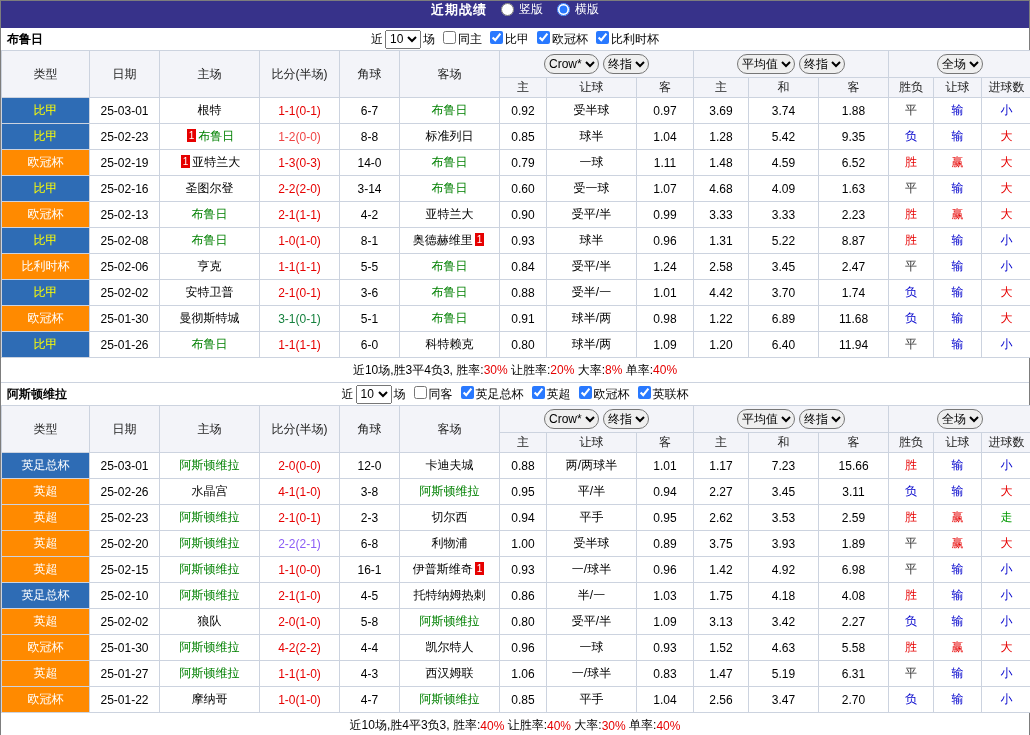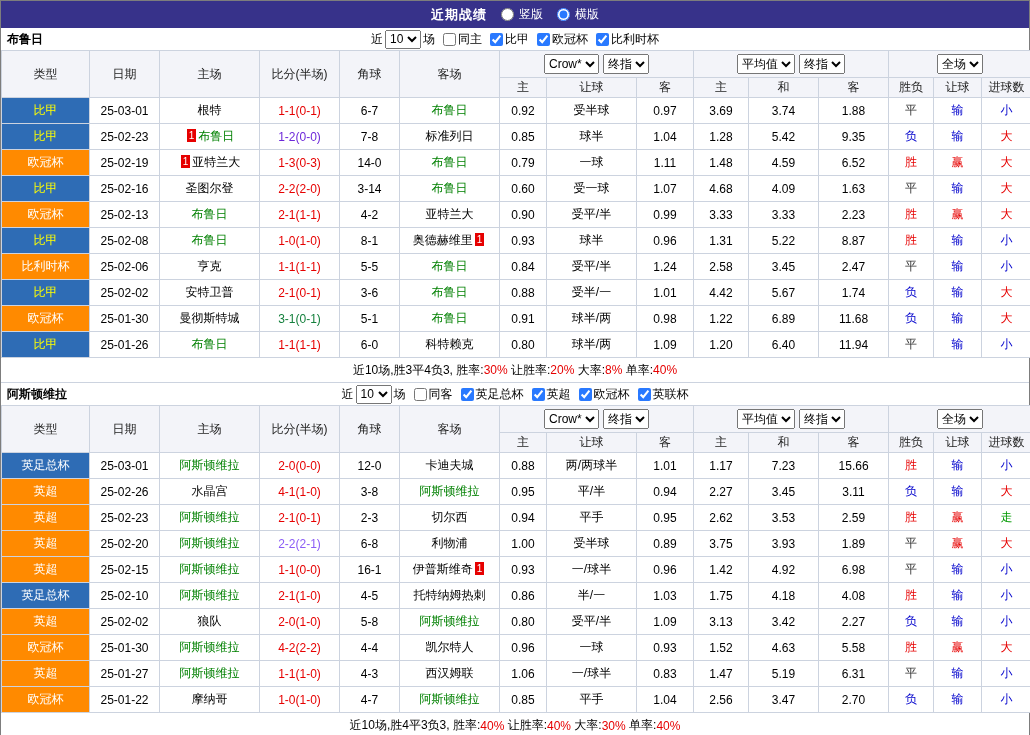--- a/index.html
+++ b/index.html
@@ -1,31 +1,31 @@
 <!DOCTYPE html>
 <html><head>
 <meta charset="utf-8">
 <style>
   *{box-sizing:border-box;}
   body{margin:0;background:#fff;color:#000;font:12px "Liberation Sans","DejaVu Sans",sans-serif;}
   .page{width:1030px;border:1px solid #7d7d7d;background:#fff;}
-  .topbar{height:27px;background:#37328a;color:#fff;display:flex;align-items:center;justify-content:center;gap:12px;}
+  .topbar{height:27px;background:#37328a;color:#fff;display:flex;align-items:flex-start;justify-content:center;gap:12px;}
   .topbar .title{font-weight:bold;font-size:13px;letter-spacing:1px;}
   .radio-label{display:inline-flex;align-items:center;gap:3px;cursor:pointer;}
   input[type=radio],input[type=checkbox]{width:13px;height:13px;margin:0 2px;accent-color:#2979ff;}
   .filter-row{height:22px;position:relative;display:flex;align-items:center;background:#fff;}
   .team-name{position:absolute;left:6px;font-weight:bold;color:#000;}
   .filters{margin:0 auto;display:flex;align-items:center;gap:2px;}
   .filters select{height:19px;font-size:12px;}
-  .cb-label{display:inline-flex;align-items:center;cursor:pointer;margin-left:4px;}
+  .cb-label{display:inline-flex;cursor:pointer;margin-left:4px;}
   table{width:1030px;border-collapse:collapse;table-layout:fixed;}
   th,td{border:1px solid #ccd3df;text-align:center;white-space:nowrap;overflow:hidden;padding:0;}
   thead th{background:#f3f4f9;font-weight:normal;color:#222;}
   thead tr.selects th{height:27px;}
-  thead tr.selects select{height:20px;font-size:12px;margin:0 2px;}
+  thead tr.selects select{height:20px;font-size:12px;margin:0 2px;border-radius:10px;}
   thead tr.subs th{height:20px;}
   tbody td{height:26px;background:#fff;}
   .card{display:inline-block;background:#e60000;color:#fff;font-size:10px;line-height:13px;height:13px;min-width:9px;padding:0 2px;margin:0 2px;vertical-align:1px;}
   .summary{height:25px;display:flex;align-items:center;justify-content:center;border-bottom:1px solid #ccd3df;background:#fff;}
   .summary span{white-space:pre;}
   .section:last-child .summary{border-bottom:none;}
 </style>
 </head>
 <body>
 
@@ -124,22 +124,22 @@
               <td>3.74</td>
               <td>1.88</td>
               <td style="color: rgb(51, 51, 51);">平</td>
               <td style="color: rgb(0, 0, 204);">输</td>
               <td style="color: rgb(0, 0, 204);">小</td>
             </tr>
             <tr>
               <td style="background: rgb(46, 108, 181); color: rgb(255, 255, 0);">比甲</td>
               <td>25-02-23</td>
               <td><span class="card">1</span><span style="color: rgb(0, 128, 0);">布鲁日</span></td>
-              <td style="color: #6d28d9;">1-2(0-0)</td>
-              <td>7-8</td>
+              <td style="color: #ef4444;">1-2(0-0)</td>
+              <td>8-8</td>
               <td><span style="">标准列日</span></td>
               <td>0.85</td>
               <td>球半</td>
               <td>1.04</td>
               <td>1.28</td>
               <td>5.42</td>
               <td>9.35</td>
               <td style="color: rgb(0, 0, 204);">负</td>
               <td style="color: rgb(0, 0, 204);">输</td>
               <td style="color: rgb(230, 0, 0);">大</td>
@@ -233,21 +233,21 @@
               <td style="background: rgb(46, 108, 181); color: rgb(255, 255, 0);">比甲</td>
               <td>25-02-02</td>
               <td><span style="">安特卫普</span></td>
               <td style="color: rgb(230, 0, 0);">2-1(0-1)</td>
               <td>3-6</td>
               <td><span style="color: rgb(0, 128, 0);">布鲁日</span></td>
               <td>0.88</td>
               <td>受半/一</td>
               <td>1.01</td>
               <td>4.42</td>
-              <td>5.67</td>
+              <td>3.70</td>
               <td>1.74</td>
               <td style="color: rgb(0, 0, 204);">负</td>
               <td style="color: rgb(0, 0, 204);">输</td>
               <td style="color: rgb(230, 0, 0);">大</td>
             </tr>
             <tr>
               <td style="background: rgb(255, 138, 0); color: rgb(255, 255, 255);">欧冠杯</td>
               <td>25-01-30</td>
               <td><span style="">曼彻斯特城</span></td>
               <td style="color: #15803d;">3-1(0-1)</td>

